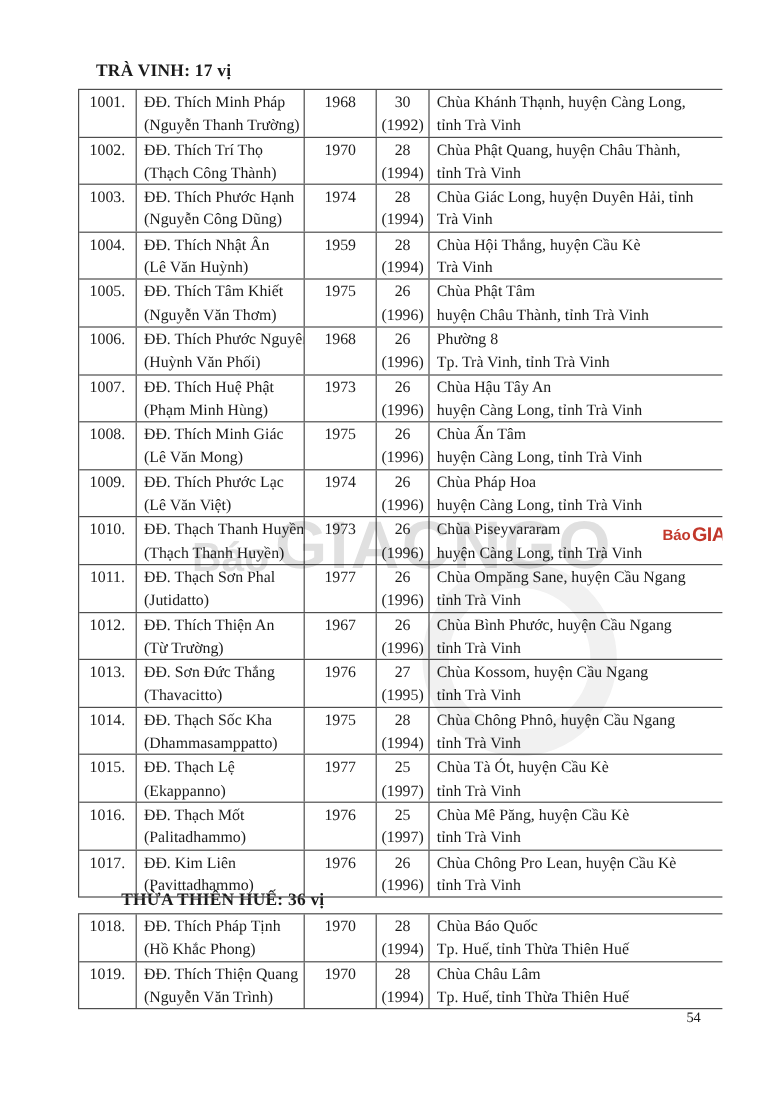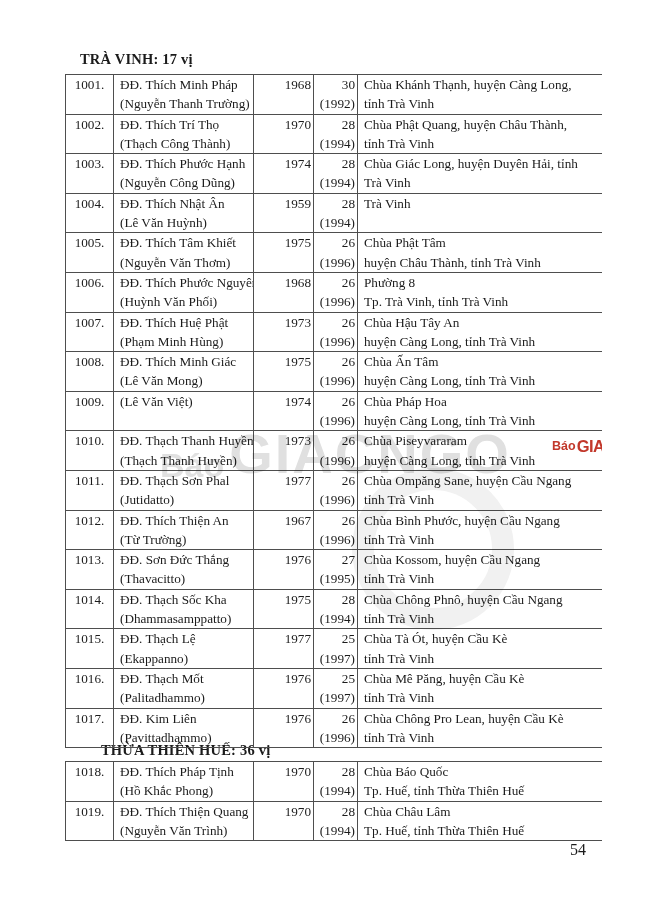--- a/index.html
+++ b/index.html
@@ -15,23 +15,23 @@
   .tbl{
     position:absolute;left:65px;width:545px;border:1px solid #4e4e4e;
     box-sizing:border-box;background:transparent;z-index:2;
   }
   .tbl-1{top:74px;}
   .tbl-2{top:761px;}
   .tbl > div.trow{display:grid;grid-template-columns:47px 140px 60px 44px 1fr;border-top:1px solid #4e4e4e;}
   .tbl > div.trow:first-of-type{border-top:none;}
   .tcell{border-left:1px solid #4e4e4e;padding:0 6px;box-sizing:border-box;overflow:hidden;}
   .c-no{border-left:none;text-align:center;padding:0 2px;}
-  .c-year,.c-count{text-align:right;padding:0 2px;}
+  .c-year,.c-count{text-align:center;padding:0 2px;}
   .line{height:19.3px;line-height:19.6px;white-space:nowrap;font-size:13.2px;}
-  .page-num{position:absolute;left:558px;top:841px;width:40px;text-align:center;font-size:16px;}
+  .page-num{position:absolute;left:558px;top:841px;width:40px;text-align:center;font-size:12px;}
   
   .wm-ghost{
     position:absolute;left:160px;top:426px;display:flex;align-items:flex-end;gap:5px;
     opacity:.32;color:#9d9d9d;font-family:"Liberation Sans", sans-serif;font-weight:bold;
     pointer-events:none;z-index:3;mix-blend-mode:multiply;white-space:nowrap;
   }
   .wm-ghost .wm-bao{font-size:34px;line-height:1;}
   .wm-ghost .wm-main{font-size:56px;line-height:1;letter-spacing:2px;}
   .wm-ring{
     position:absolute;left:352px;top:468px;width:162px;height:162px;border-radius:50%;
@@ -127,20 +127,21 @@
           <div class="line">(Lê Văn Huỳnh)</div>
         </div>
         <div class="tcell c-year">
           <div class="line">1959</div>
         </div>
         <div class="tcell c-count">
           <div class="line">28</div>
           <div class="line">(1994)</div>
         </div>
         <div class="tcell c-addr">
+          <div class="line">Chùa Hội Thắng, huyện Cầu Kè</div>
           <div class="line">Trà Vinh</div>
         </div>
       </div>
 
       <div class="trow">
         <div class="tcell c-no">
           <div class="line">1005.</div>
         </div>
         <div class="tcell c-name">
           <div class="line">ĐĐ. Thích Tâm Khiết</div>
@@ -220,20 +221,21 @@
           <div class="line">Chùa Ấn Tâm</div>
           <div class="line">huyện Càng Long, tỉnh Trà Vinh</div>
         </div>
       </div>
 
       <div class="trow">
         <div class="tcell c-no">
           <div class="line">1009.</div>
         </div>
         <div class="tcell c-name">
+          <div class="line">ĐĐ. Thích Phước Lạc</div>
           <div class="line">(Lê Văn Việt)</div>
         </div>
         <div class="tcell c-year">
           <div class="line">1974</div>
         </div>
         <div class="tcell c-count">
           <div class="line">26</div>
           <div class="line">(1996)</div>
         </div>
         <div class="tcell c-addr">

